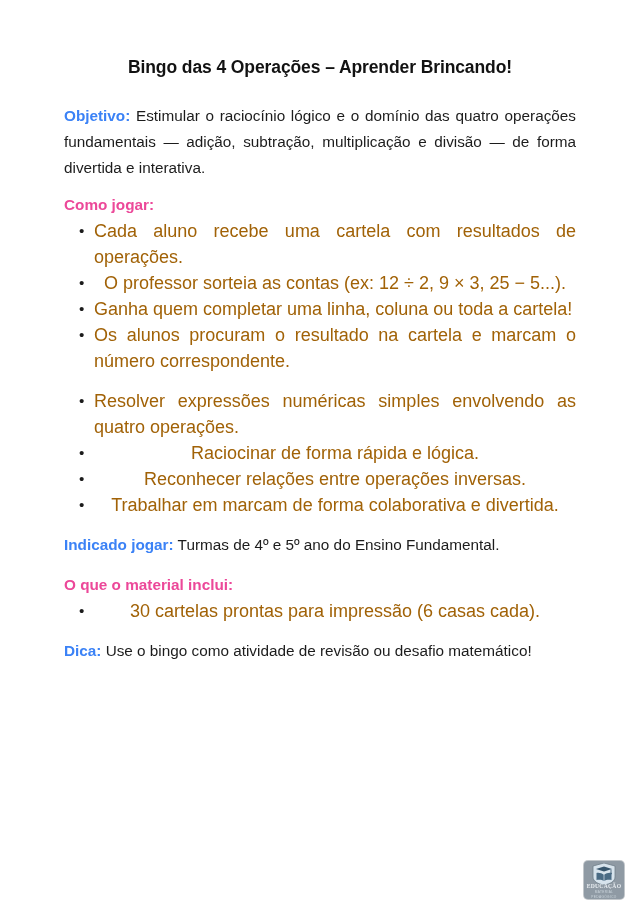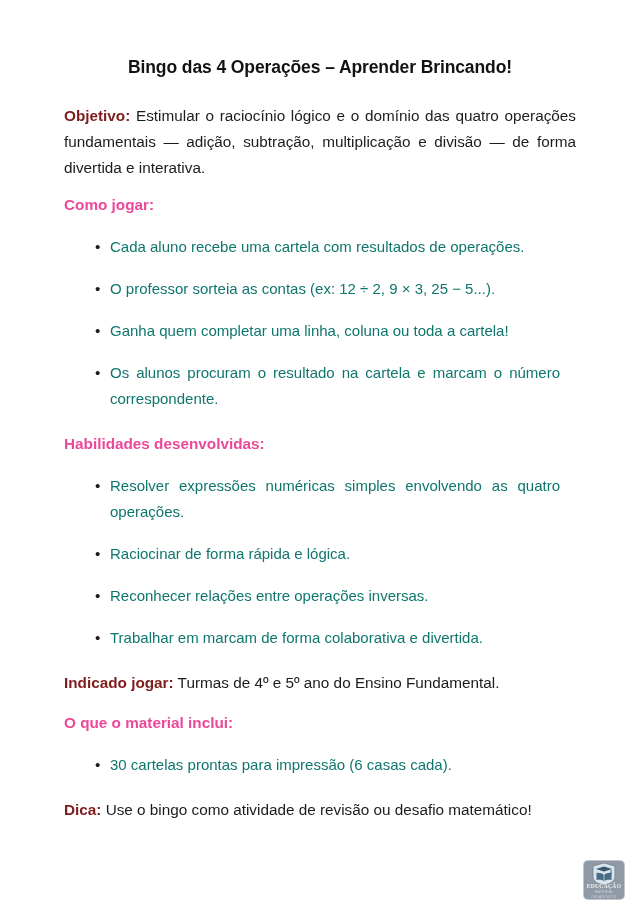--- a/index.html
+++ b/index.html
@@ -47,50 +47,50 @@
     line-height: 26px;
     text-align: justify;
     text-justify: inter-word;
     margin: 0 0 11px 0;
     color: #1c1c1c;
     hyphens: none;
   }
 
   .para .lead {
     font-weight: bold;
-    color: #7f1d1d;
+    color: #3b82f6;
   }
 
   .section-head {
     font-size: 15.3px;
     line-height: 26px;
     font-weight: bold;
     margin: 0 0 0 0;
     color: #ec4899;
   }
 
   ul.bullets {
     list-style: none;
     margin: 0 0 11px 0;
     padding: 0;
   }
 
   ul.bullets > li {
     position: relative;
-    font-size: 15px;
+    font-size: 18px;
     line-height: 26px;
     text-align: justify;
     text-justify: inter-word;
     padding-left: 30px;
-    color: #0f766e;
-    margin: 16px;
+    color: #a16207;
+    margin: 0;
   }
 
   ul.bullets > li.nojustify {
-    text-align: left;
+    text-align: center;
   }
 
   ul.bullets > li::before {
     content: "\2022";
     position: absolute;
     left: 15px;
     top: 0;
     font-size: 15.3px;
     line-height: 26px;
     color: #1c1c1c;
@@ -157,21 +157,20 @@
     <div class="section-head">Como jogar:</div>
     <ul class="bullets">
       <li>Cada aluno recebe uma cartela com resultados de operações.</li>
       <li class="nojustify">O professor sorteia as contas (ex: 12 ÷ 2, 9 × 3, 25 − 5...).</li>
       <li>Ganha quem completar uma linha, coluna ou toda a cartela!</li>
       <li>Os alunos procuram o resultado na cartela e marcam o número correspondente.</li>
     </ul>
 
     <div class="gap-sm"></div>
 
-    <div class="section-head">Habilidades desenvolvidas:</div>
     <ul class="bullets">
       <li>Resolver expressões numéricas simples envolvendo as quatro operações.</li>
       <li class="nojustify">Raciocinar de forma rápida e lógica.</li>
       <li class="nojustify">Reconhecer relações entre operações inversas.</li>
       <li class="nojustify">Trabalhar em marcam de forma colaborativa e divertida.</li>
     </ul>
 
     <div class="gap-sm"></div>
 
     <p class="para"><span class="lead">Indicado jogar:</span><span> Turmas de 4º e 5º ano do Ensino Fundamental.</span></p>

